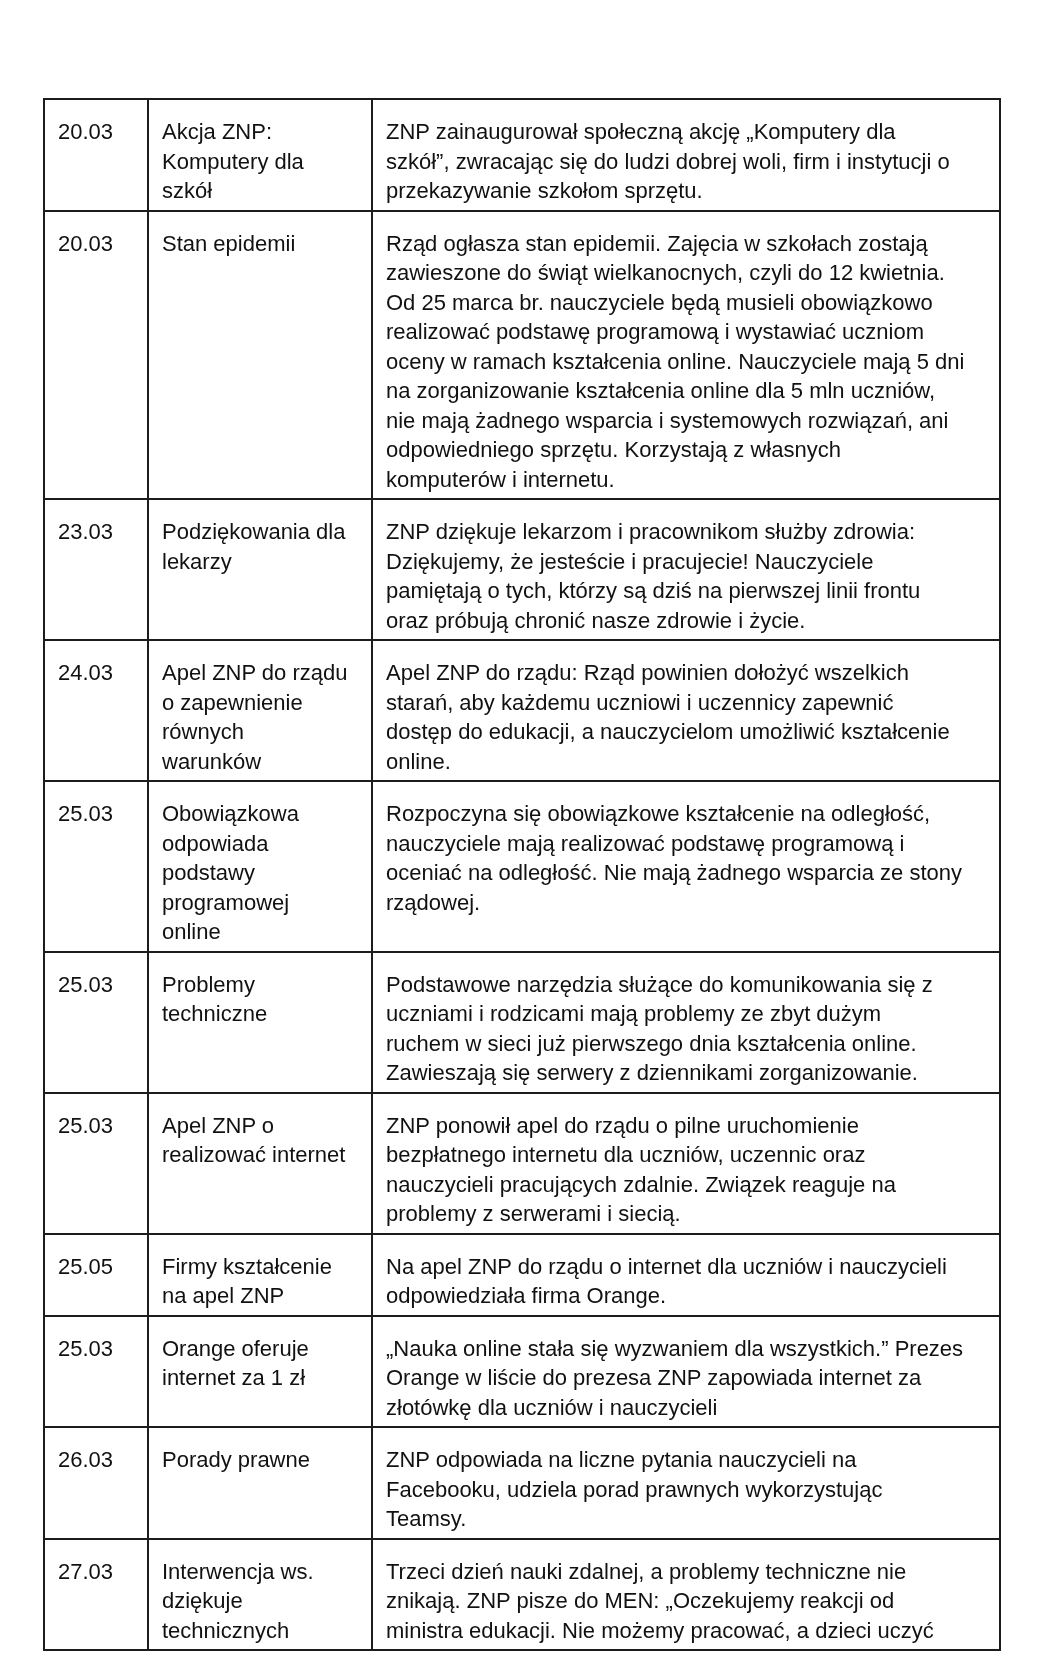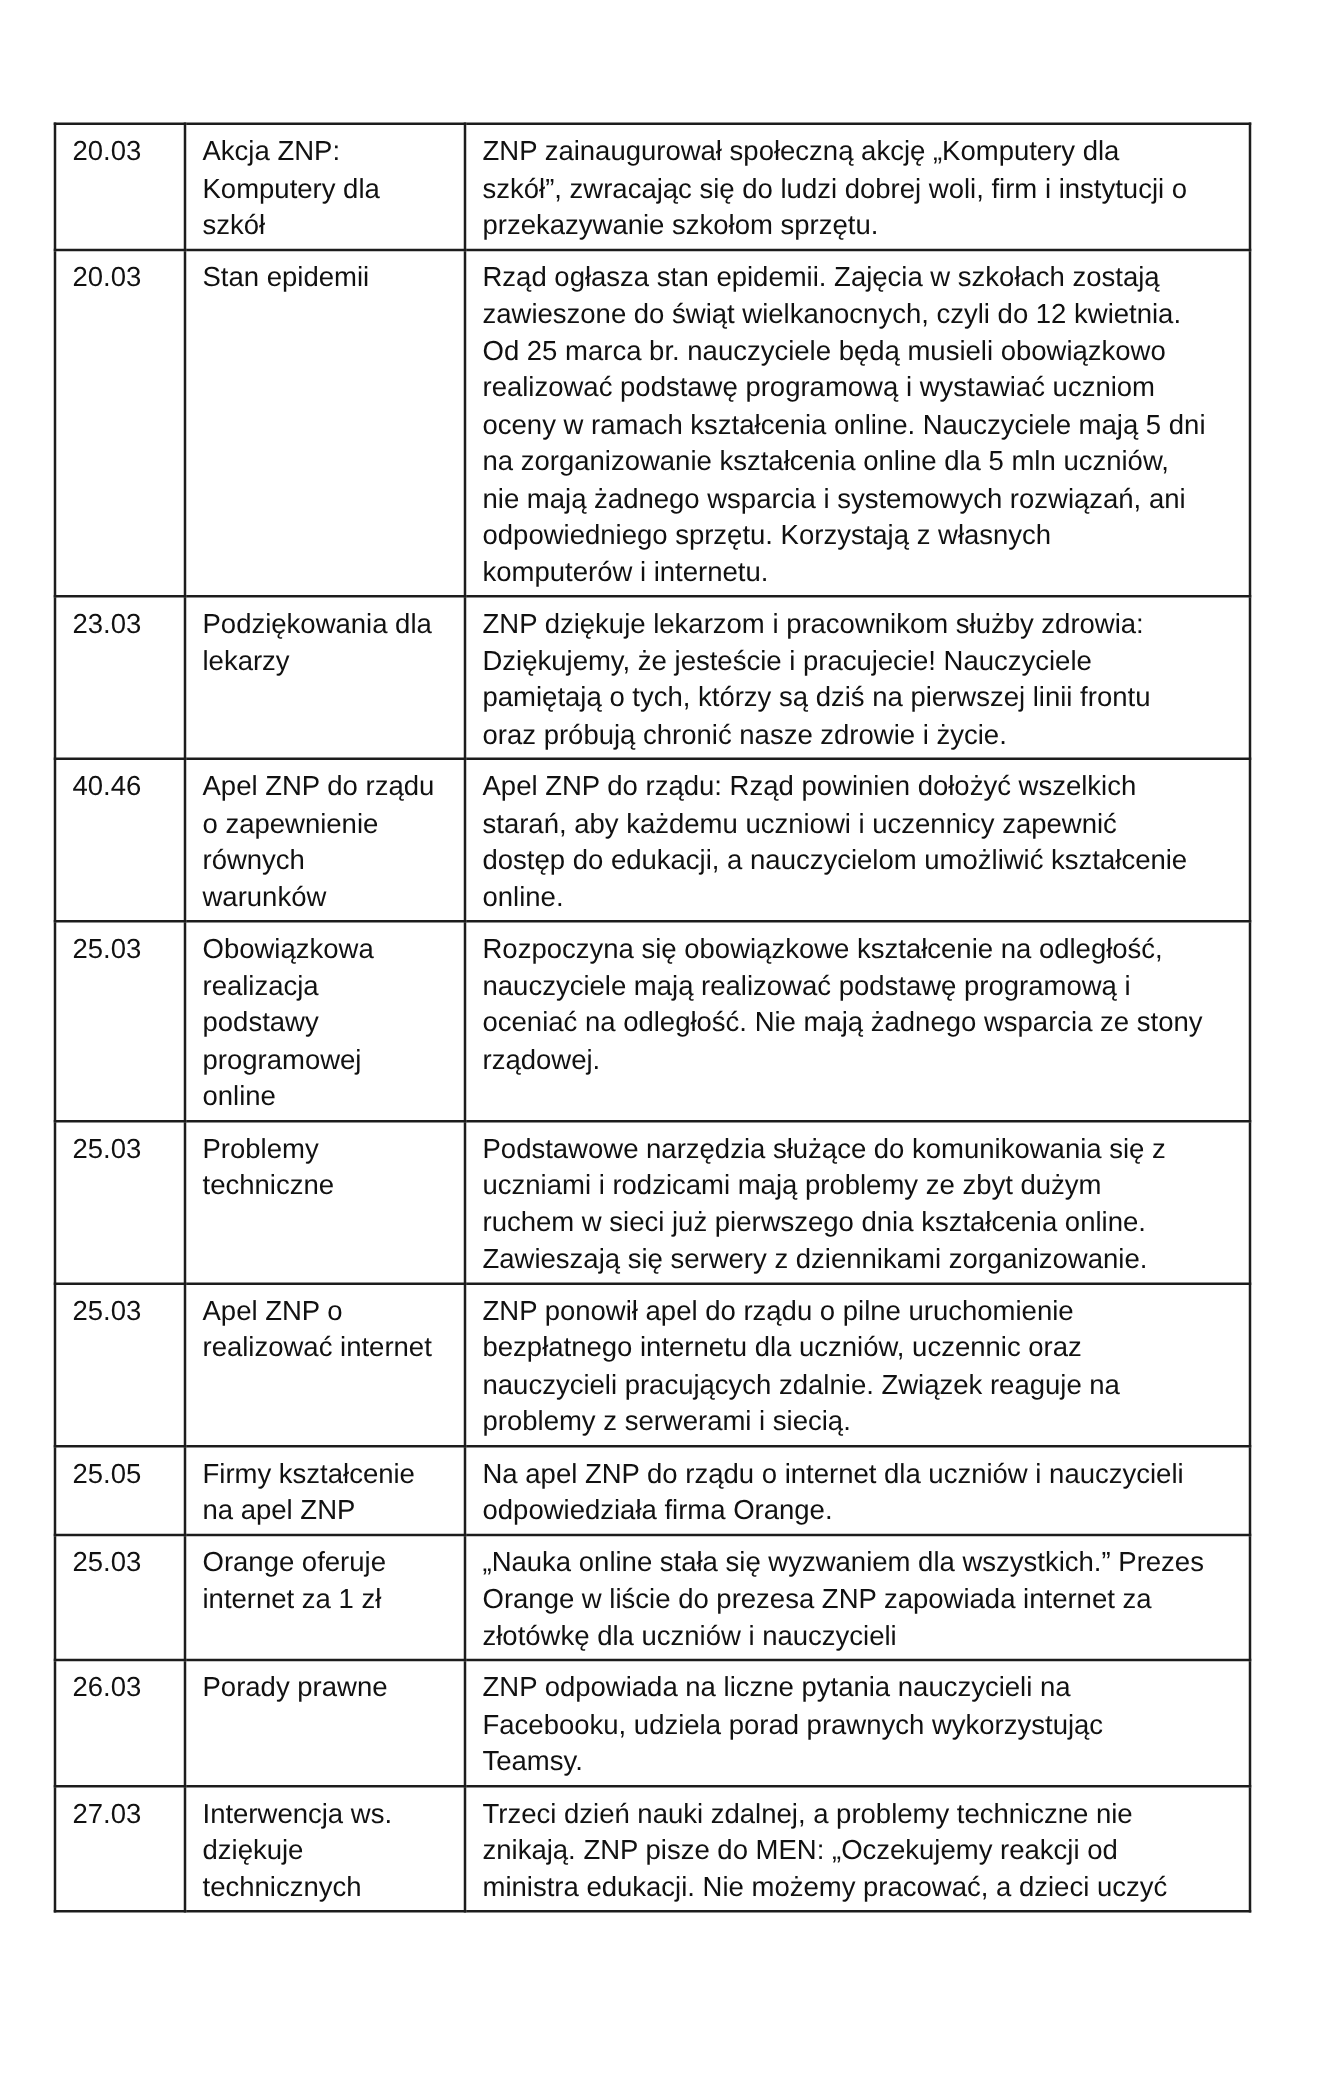--- a/index.html
+++ b/index.html
@@ -19,21 +19,21 @@
     position: absolute;
     left: 43px;
     top: 98px;
     width: 956px;
     border-collapse: collapse;
     table-layout: fixed;
   }
   table.timeline td {
     border: 2px solid #1c1c1c;
     vertical-align: top;
-    padding: 6px 5px 4px 13px;
+    padding: 17px 5px 4px 13px;
     font-size: 22px;
     line-height: 29.5px;
     color: #111111;
     white-space: pre;
     overflow: hidden;
   }
   col.c-date  { width: 104px; }
   col.c-title { width: 224px; }
   col.c-desc  { width: 628px; }
 </style>
@@ -73,34 +73,34 @@
         <tr>
           <td>23.03</td>
           <td>Podziękowania dla
 lekarzy</td>
           <td>ZNP dziękuje lekarzom i pracownikom służby zdrowia:
 Dziękujemy, że jesteście i pracujecie! Nauczyciele
 pamiętają o tych, którzy są dziś na pierwszej linii frontu
 oraz próbują chronić nasze zdrowie i życie.</td>
         </tr>
         <tr>
-          <td>40.46</td>
+          <td>24.03</td>
           <td>Apel ZNP do rządu
 o zapewnienie
 równych
 warunków</td>
           <td>Apel ZNP do rządu: Rząd powinien dołożyć wszelkich
 starań, aby każdemu uczniowi i uczennicy zapewnić
 dostęp do edukacji, a nauczycielom umożliwić kształcenie
 online.</td>
         </tr>
         <tr>
           <td>25.03</td>
           <td>Obowiązkowa
-realizacja
+odpowiada
 podstawy
 programowej
 online</td>
           <td>Rozpoczyna się obowiązkowe kształcenie na odległość,
 nauczyciele mają realizować podstawę programową i
 oceniać na odległość. Nie mają żadnego wsparcia ze stony
 rządowej.</td>
         </tr>
         <tr>
           <td>25.03</td>

